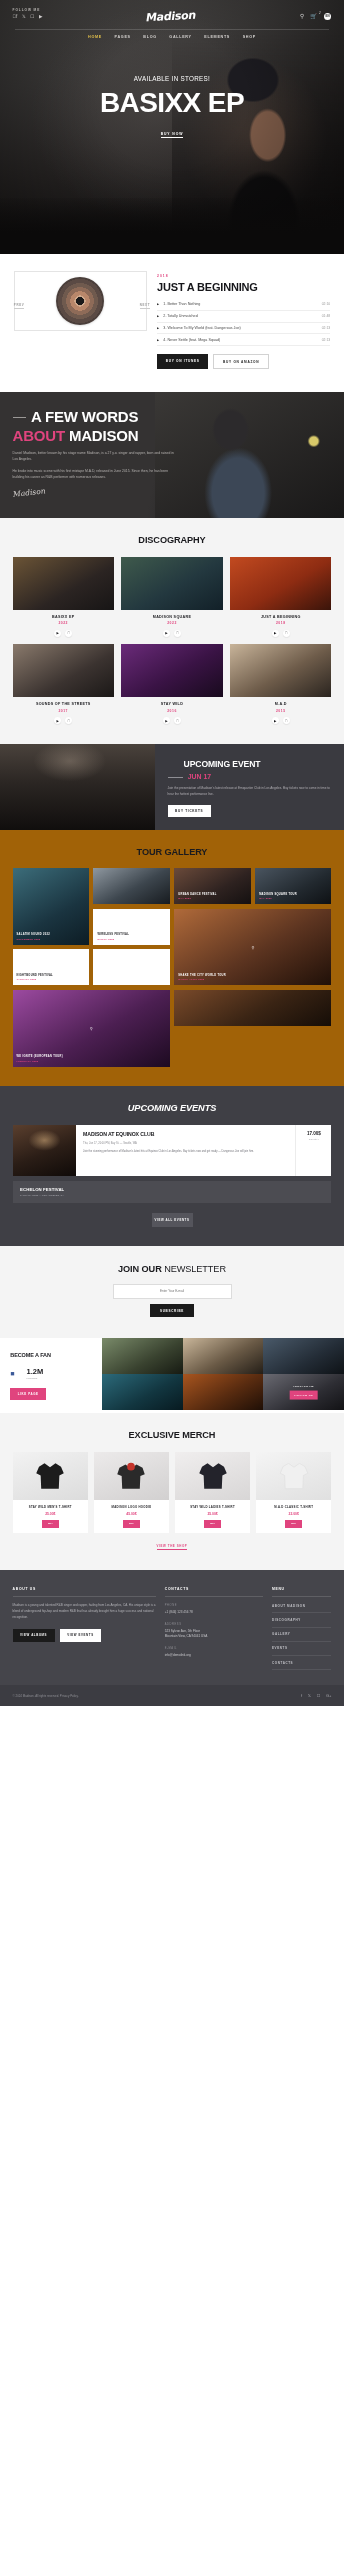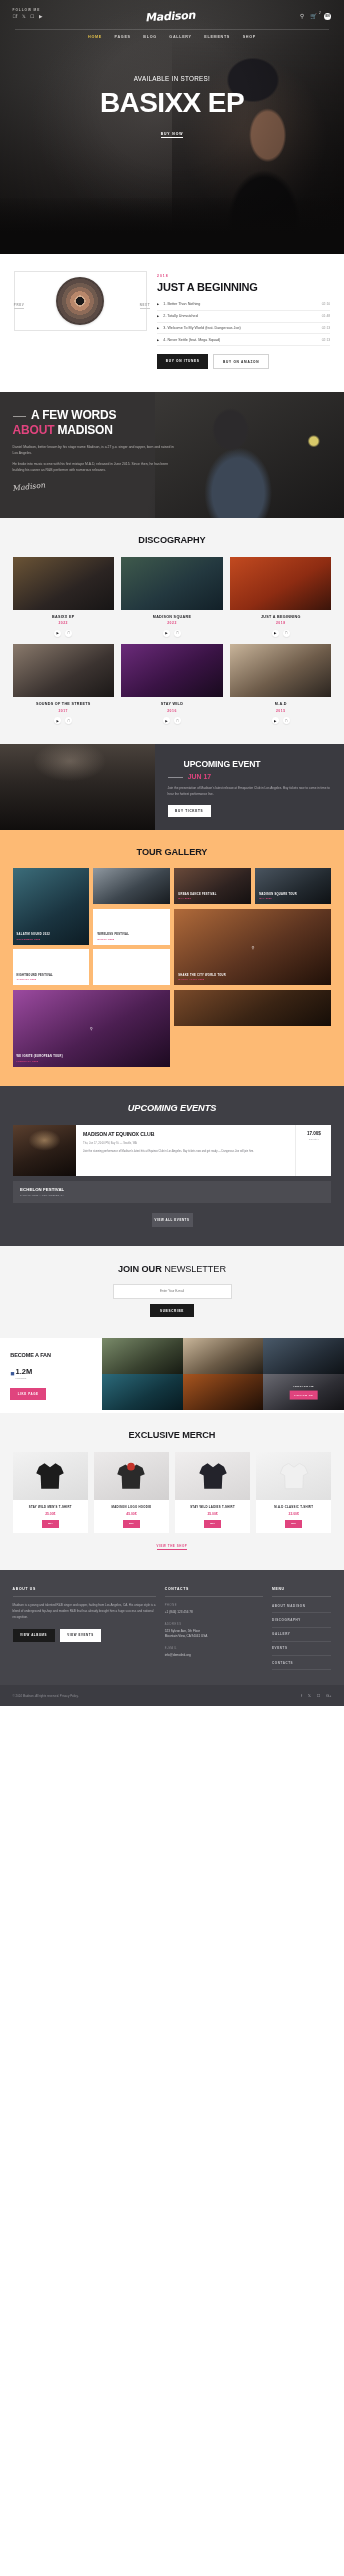--- a/index.html
+++ b/index.html
@@ -128,21 +128,21 @@
     background:
       radial-gradient(circle 7.5px at 84% 39%, #d8c96a 55%, rgba(216,201,106,.15) 78%, transparent 85%),
       radial-gradient(ellipse 26.4px 31px at 40% 30%, #2c2a2c 60%, transparent 70%),
       radial-gradient(ellipse 47px 63px at 44% 80%, #3c4756 55%, transparent 72%),
       linear-gradient(150deg,#3a3836,#191818);
   }
   .about-inner { position:relative; z-index:3; width:166px; }
   .kick { display:flex; align-items:center; gap:4.6px; }
   .kick .ln { width:13.8px; height:0.6px; background:#9a9896; }
   .about-h {
-    font-size:12px; font-weight:700; color:#fff; letter-spacing:-0.2px;
+    font-size:15px; font-weight:700; color:#fff; letter-spacing:-0.2px;
     font-stretch:condensed; line-height:1.12; text-transform:uppercase;
   }
   .pinkw { color:#e0447e; }
   .about-p { font-size:3.4px; line-height:1.75; color:#b5b2b0; margin-top:6.9px; }
   .about-p + .about-p { margin-top:5.2px; }
   .sig {
     margin-top:8px; font-family:"DejaVu Serif", serif; font-style:italic;
     font-size:7.5px; color:#d9d6d4; transform:rotate(-6deg); display:inline-block;
   }
   
@@ -189,21 +189,21 @@
     font-size:6.9px; font-weight:700; color:#e0447e; font-stretch:condensed;
   }
   .upev-date .ln { width:15px; height:0.6px; background:#8e8e94; }
   .upev-p { font-size:3.1px; line-height:1.8; color:#b0aeb3; margin-top:5.7px; }
   .upev-btn {
     display:inline-block; margin-top:7.5px; background:#fff; color:#1b1b1f;
     font-size:3.1px; font-weight:700; letter-spacing:0.7px; padding:4px 7.5px;
     text-transform:uppercase; cursor:pointer;
   }
   
-  .tour { background:#fdba74; padding:17px 12.6px 19.5px; }
+  .tour { background:#a16207; padding:17px 12.6px 19.5px; }
   .tgrid { display:grid; grid-template-columns:repeat(4,1fr); gap:4.6px; margin-top:11.5px;
            grid-auto-rows:36px; }
   .tile { position:relative; overflow:hidden; }
   .tile.white { background:#fff; }
   .tile-cap {
     position:absolute; left:4px; bottom:4px; right:4px;
   }
   .tile-cap .t1 {
     font-size:2.6px; font-weight:700; color:#fff; letter-spacing:0.3px;
     text-transform:uppercase; line-height:1.3;
@@ -270,21 +270,21 @@
     background:#1b1b1b; color:#fff; font-size:3px; font-weight:700;
     letter-spacing:0.7px; padding:4.6px 9.8px; text-transform:uppercase; cursor:pointer;
   }
   
   .fan { display:flex; }
   .fan-left { width:102px; background:#fff; padding:13.8px 10.3px; }
   .fan-h {
     font-size:5.5px; font-weight:700; color:#1a1a1e; font-stretch:condensed;
     letter-spacing:-0.1px; line-height:1.25; text-transform:uppercase;
   }
-  .fan-num { display:flex; align-items:center; gap:1px; margin-top:8px; }
+  .fan-num { display:flex; align-items:center; gap:12px; margin-top:8px; }
   .fan-num .fic { font-size:6.9px; color:#3b5998; }
   .fan-num .n { font-size:7.5px; font-weight:700; color:#1a1a1e; font-stretch:condensed; }
   .fan-num .lb { font-size:2.5px; color:#9b9b9f; margin-top:1.1px; }
   .fan-btn {
     display:inline-block; margin-top:8px; background:#e0447e; color:#fff;
     font-size:2.9px; font-weight:700; letter-spacing:0.6px; padding:4px 7.5px;
     text-transform:uppercase; cursor:pointer;
   }
   .fan-grid { flex:1; display:grid; grid-template-columns:repeat(3,1fr);
               grid-auto-rows:36px; }

